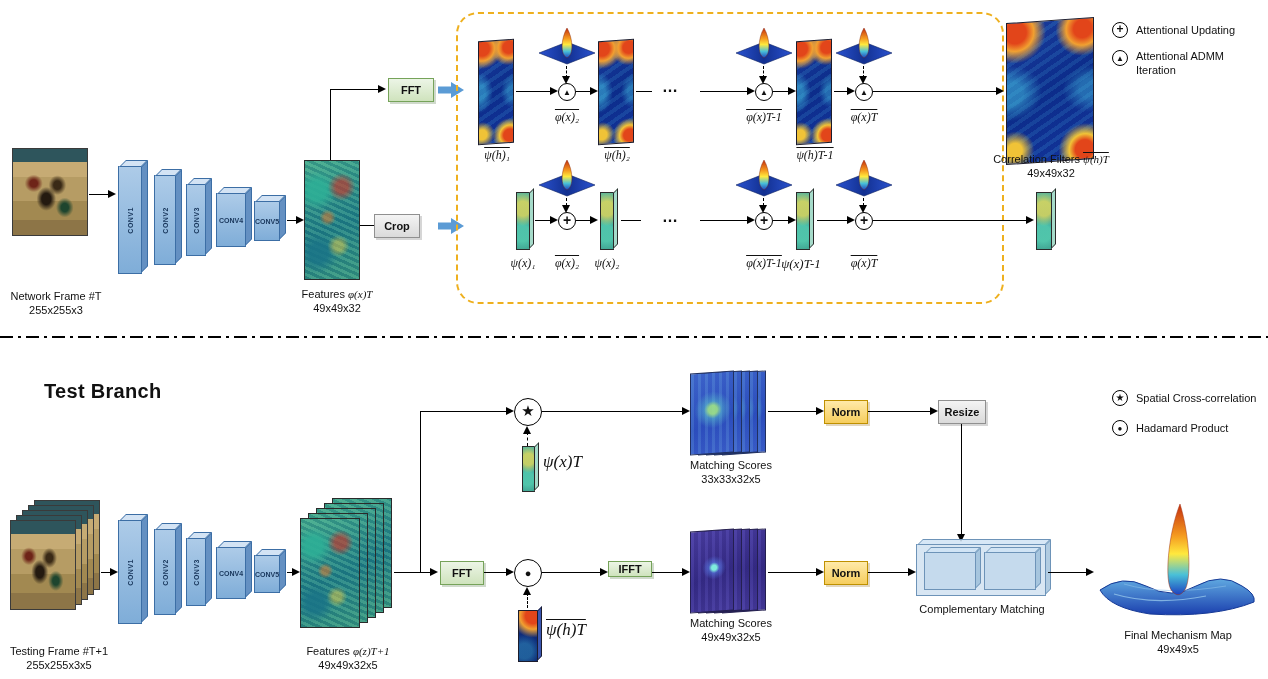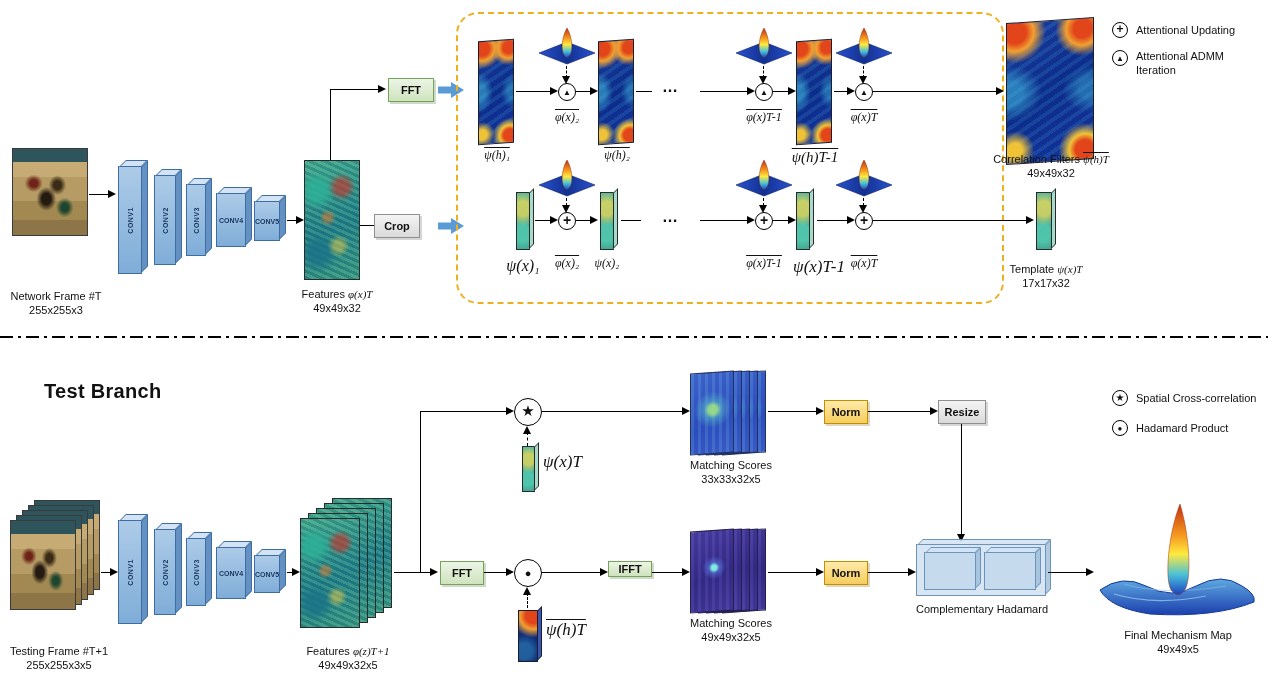--- a/index.html
+++ b/index.html
@@ -191,21 +191,21 @@
   <div class="t lv dashv" style="left:763px;top:66px;height:12px"></div>
   <div class="t ah d" style="left:759px;top:76px"></div>
   <div class="t opcirc" style="left:755px;top:83px;width:18px;height:18px">
       <span class="gtri">▲</span>
     </div>
   <div class="t cap math hat" style="left:734px;top:110px;width:60px;font-size:12px">φ(x)T-1</div>
   <div class="t lh" style="left:773px;top:91px;width:15px"></div>
   <div class="t ah r" style="left:788px;top:87px"></div>
 
   <div class="t bluemap" style="left:796px;top:40px;width:36px;height:104px"></div>
-  <div class="t cap math hat" style="left:780px;top:148px;width:70px;font-size:15px">ψ(h)T-1</div>
+  <div class="t cap math hat" style="left:780px;top:148px;width:70px;font-size:12px">ψ(h)T-1</div>
   <div class="t lh" style="left:834px;top:91px;width:13px"></div>
   <div class="t ah r" style="left:847px;top:87px"></div>
 
   <svg class="t" style="left:835px;top:24px" width="58" height="42" viewBox="0 0 58 42">
       <use href="#surfsym"></use>
     </svg>
   <div class="t lv dashv" style="left:863px;top:66px;height:12px"></div>
   <div class="t ah d" style="left:859px;top:76px"></div>
   <div class="t opcirc" style="left:855px;top:83px;width:18px;height:18px">
       <span class="gtri">▲</span>
@@ -214,21 +214,21 @@
   <div class="t lh" style="left:873px;top:91px;width:123px"></div>
   <div class="t ah r" style="left:996px;top:87px"></div>
 
   <div class="t bluemap" style="left:1006px;top:20px;width:88px;height:142px"></div>
   <div class="t cap" style="left:966px;top:152px;width:170px">
     <div><span>Correlation Filters</span> <span class="math hat">ψ(h)T</span></div>
     <div>49x49x32</div>
   </div>
 
   <div class="t tmplslab" style="left:516px;top:192px;width:14px;height:58px"></div>
-  <div class="t cap math" style="left:496px;top:256px;width:54px;font-size:16px">ψ(x)₁</div>
+  <div class="t cap math" style="left:496px;top:256px;width:54px;font-size:12px">ψ(x)₁</div>
   <div class="t lh" style="left:535px;top:220px;width:15px"></div>
   <div class="t ah r" style="left:550px;top:216px"></div>
 
   <svg class="t" style="left:538px;top:156px" width="58" height="42" viewBox="0 0 58 42">
       <use href="#surfsym"></use>
     </svg>
   <div class="t lv dashv" style="left:566px;top:198px;height:8px"></div>
   <div class="t ah d" style="left:562px;top:205px"></div>
   <div class="t opcirc" style="left:558px;top:212px;width:18px;height:18px">
       <span class="gplus">+</span>
@@ -250,41 +250,37 @@
   <div class="t lv dashv" style="left:763px;top:198px;height:8px"></div>
   <div class="t ah d" style="left:759px;top:205px"></div>
   <div class="t opcirc" style="left:755px;top:212px;width:18px;height:18px">
       <span class="gplus">+</span>
     </div>
   <div class="t cap math hat" style="left:734px;top:256px;width:60px;font-size:12px">φ(x)T-1</div>
   <div class="t lh" style="left:773px;top:220px;width:15px"></div>
   <div class="t ah r" style="left:788px;top:216px"></div>
 
   <div class="t tmplslab" style="left:796px;top:192px;width:14px;height:58px"></div>
-  <div class="t cap math" style="left:786px;top:256px;width:66px;font-size:17px">ψ(x)T-1</div>
+  <div class="t cap math" style="left:768px;top:256px;width:66px;font-size:13px">ψ(x)T-1</div>
   <div class="t lh" style="left:817px;top:220px;width:30px"></div>
   <div class="t ah r" style="left:847px;top:216px"></div>
 
   <svg class="t" style="left:835px;top:156px" width="58" height="42" viewBox="0 0 58 42">
       <use href="#surfsym"></use>
     </svg>
   <div class="t lv dashv" style="left:863px;top:198px;height:8px"></div>
   <div class="t ah d" style="left:859px;top:205px"></div>
   <div class="t opcirc" style="left:855px;top:212px;width:18px;height:18px">
       <span class="gplus">+</span>
     </div>
   <div class="t cap math hat" style="left:834px;top:256px;width:60px;font-size:12px">φ(x)T</div>
   <div class="t lh" style="left:873px;top:220px;width:153px"></div>
   <div class="t ah r" style="left:1026px;top:216px"></div>
 
   <div class="t tmplslab" style="left:1036px;top:192px;width:16px;height:58px"></div>
-  <div class="t cap" style="left:981px;top:262px;width:130px">
-    <div><span>Template</span> <span class="math">ψ(x)T</span></div>
-    <div>17x17x32</div>
-  </div>
 
   <div class="t opcirc" style="left:1112px;top:22px;width:16px;height:16px">
       <span class="gplus" style="font-size:12px">+</span>
     </div>
   <div class="t legendlbl" style="left:1136px;top:24px;width:125px">Attentional Updating</div>
   <div class="t opcirc" style="left:1112px;top:50px;width:16px;height:16px">
       <span class="gtri">▲</span>
     </div>
   <div class="t legendlbl" style="left:1136px;top:50px;width:112px">Attentional ADMM Iteration</div>
 
@@ -397,21 +393,21 @@
 
   <div class="t lh" style="left:768px;top:572px;width:48px"></div>
   <div class="t ah r" style="left:816px;top:568px"></div>
   <div class="t pbox yellowbox" style="left:824px;top:561px;width:44px;height:24px">Norm</div>
   <div class="t lh" style="left:868px;top:572px;width:40px"></div>
   <div class="t ah r" style="left:908px;top:568px"></div>
 
   <div class="t glass" style="left:916px;top:544px;width:130px;height:52px"></div>
   <div class="t glass" style="left:924px;top:552px;width:52px;height:38px"></div>
   <div class="t glass" style="left:984px;top:552px;width:52px;height:38px"></div>
-  <div class="t cap" style="left:898px;top:602px;width:168px">Complementary Hadamard</div>
+  <div class="t cap" style="left:898px;top:602px;width:168px">Complementary Matching</div>
 
   <div class="t lh" style="left:1048px;top:572px;width:38px"></div>
   <div class="t ah r" style="left:1086px;top:568px"></div>
 
   <svg class="t" style="left:1094px;top:492px" width="168" height="132" viewBox="0 0 168 132">
     <path d="M6,98 Q28,82 52,94 Q78,108 102,94 Q128,80 148,94 Q162,102 160,110 Q120,126 56,122 Q16,116 6,98 Z" fill="url(#seag)" stroke="#173a96" stroke-width="1"></path>
     <path d="M20,102 Q60,114 112,104" fill="none" stroke="#9fd0f0" stroke-width="1.2" opacity="0.7"></path>
     <path d="M30,92 Q70,104 132,94" fill="none" stroke="#8ac0ea" stroke-width="1" opacity="0.6"></path>
     <path d="M78,99 C70,91 74,42 86,12 C96,44 98,91 90,99 C86,104 82,104 78,99 Z" fill="url(#peakg)" stroke="#a03010" stroke-width="0.5"></path>
   </svg>

